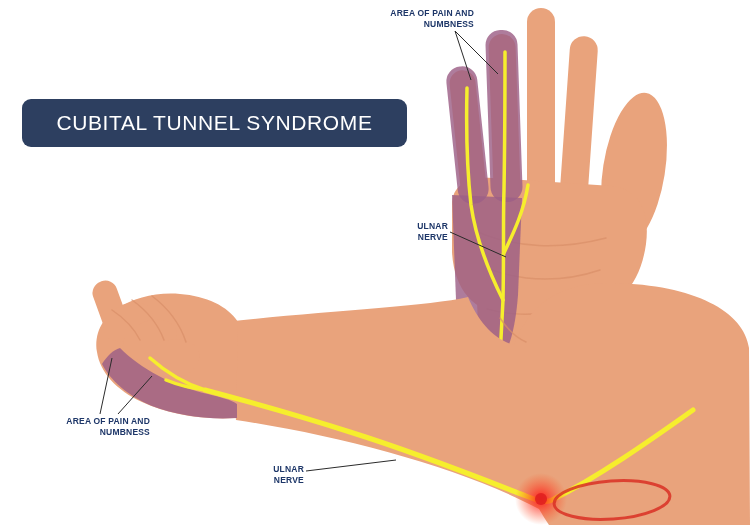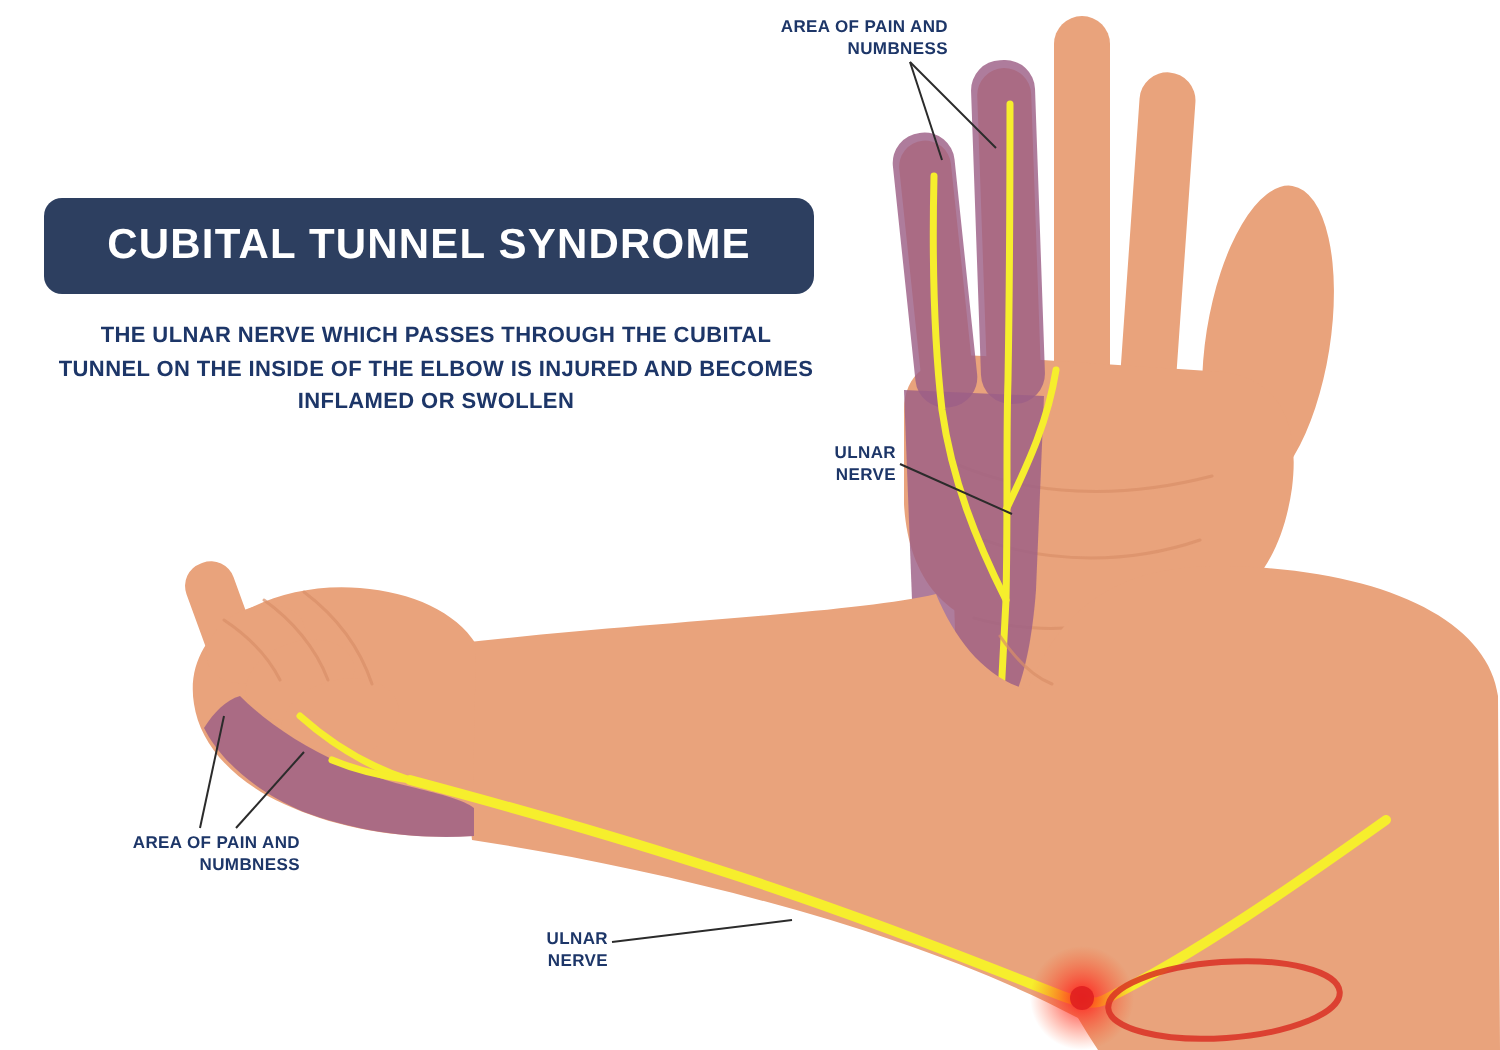--- a/index.html
+++ b/index.html
@@ -16,21 +16,21 @@
   .nerve  { fill:none; stroke: var(--nerve-yellow,#f6ee2d); stroke-linecap:round; stroke-linejoin:round; }
   .nerve.thin  { stroke-width:3.5; }
   .nerve.thick { stroke-width:5; }
   .pointer { stroke: var(--pointer-line,#2b2b2b); stroke-width:1; }
   .scribble { fill:none; stroke: var(--annotation-red,#d93025); stroke-width:3; opacity:.85; }
 
   .title-box {
     position:absolute; left:22px; top:99px; width:385px; height:48px;
     background: var(--title-bg,#2d3f60); border-radius:9px;
     display:flex; align-items:center; justify-content:center;
-    color:#ffffff; font-weight:bold; font-size:21px; letter-spacing:.6px;
+    color:#ffffff; font-weight:normal; font-size:21px; letter-spacing:.6px;
   }
   .description {
     position:absolute; left:28px; top:160px; width:380px;
     text-align:center; color: var(--text-navy,#1d3668);
     font-weight:bold; font-size:11px; line-height:1.5; letter-spacing:.2px;
   }
   .label {
     position:absolute; text-align:right;
     color: var(--text-navy,#1e2a4a);
     font-weight:bold; font-size:8.5px; line-height:1.3; letter-spacing:.2px;
@@ -106,20 +106,19 @@
       <line class="pointer" x1="100" y1="414" x2="112" y2="358"></line>
       <line class="pointer" x1="118" y1="414" x2="152" y2="376"></line>
       <line class="pointer" x1="306" y1="471" x2="396" y2="460"></line>
     </g>
   </svg>
 
   <div class="title-box">
     <span>CUBITAL TUNNEL SYNDROME</span>
   </div>
 
-  <div class="description">THE ULNAR NERVE WHICH PASSES THROUGH THE CUBITAL TUNNEL ON THE INSIDE OF THE ELBOW IS INJURED AND BECOMES INFLAMED OR SWOLLEN</div>
 
   <div class="label" id="hand-pain-label">AREA OF PAIN AND NUMBNESS</div>
   <div class="label" id="hand-nerve-label">ULNAR NERVE</div>
   <div class="label" id="arm-pain-label">AREA OF PAIN AND NUMBNESS</div>
   <div class="label" id="arm-nerve-label">ULNAR NERVE</div>
 
 </div>
 
 </body></html>

